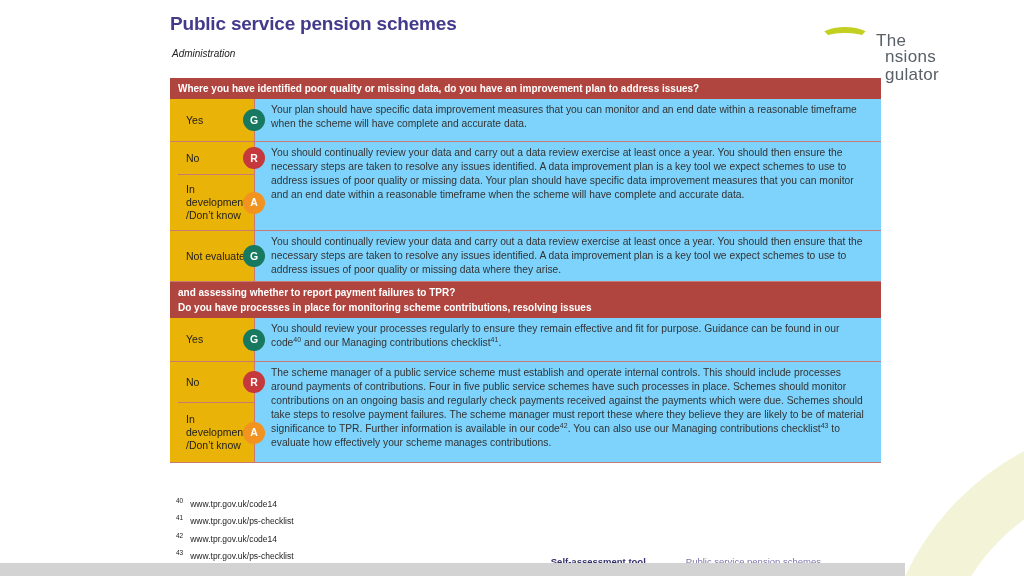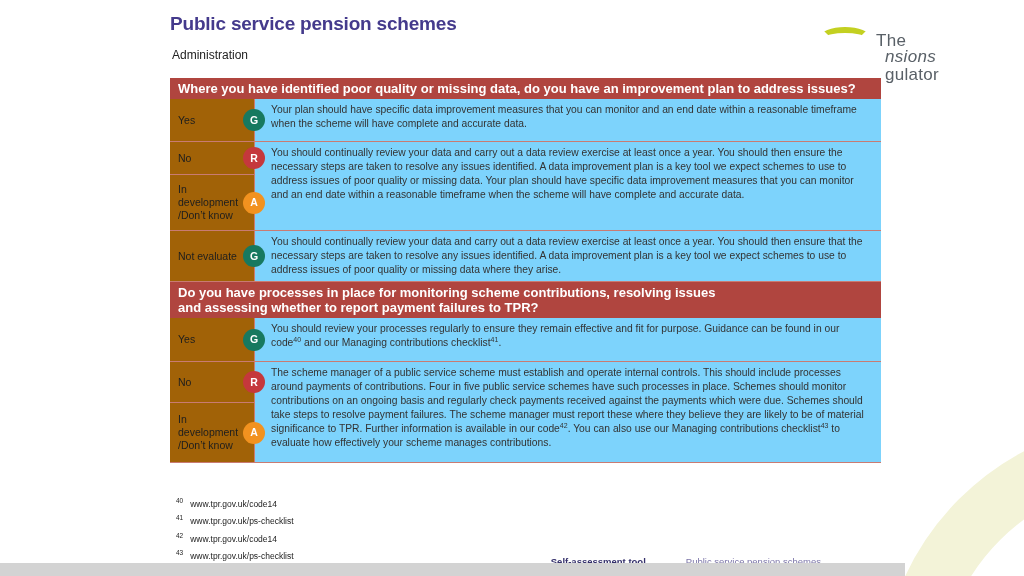--- a/index.html
+++ b/index.html
@@ -7,41 +7,41 @@
   body {
     position:relative; width:1024px; height:576px; background:#ffffff;
     overflow:hidden; font-family:"Liberation Sans", sans-serif; color:#2b2b2b;
   }
   
   .page-title {
     position:absolute; left:170px; top:13px;
     font-size:19px; font-weight:bold; color:#443a8c; letter-spacing:-0.2px;
   }
   .page-subtitle {
-    position:absolute; left:172px; top:48px; font-size:12px; color:#222;
+    position:absolute; left:172px; top:48px; font-size:10px; color:#222;font-style:italic;
   }
   
   .logo-arc {
     position:absolute; left:820px; top:27px; width:50px; height:20px;
     border:6px solid transparent; border-top-color:#c3d021; border-radius:50%;
   }
   .logo-text { position:absolute; color:#596067; font-size:17px; line-height:17px; letter-spacing:0.3px; }
   .logo-l1 { left:876px; top:32px; }
-  .logo-l2 { left:885px; top:48px;font-style:italic; }
+  .logo-l2 { left:885px; top:48px; }
   .logo-l3 { left:885px; top:66px; }
   
   .qa-table { position:absolute; left:170px; top:78px; width:711px; }
   .sec-header {
-    background:#b0453f; color:#fff; font-size:13px; font-weight:bold;
+    background:#b0453f; color:#fff; font-size:10px; font-weight:bold;
     padding:3px 8px; line-height:15px;
   }
   .group { display:flex; border-bottom:1px solid #c97b72; }
   .g-s1g1 { height:43px; } .g-s1g2 { height:89px; } .g-s1g3 { height:51px; }
   .g-s2g1 { height:44px; } .g-s2g2 { height:101px; }
-  .labels { width:84px; display:flex; flex-direction:column; background:#a16207; position:relative; }
+  .labels { width:84px; display:flex; flex-direction:column; background:#eab308; position:relative;padding-left:8px; }
   .lcell {
     position:relative; display:flex; align-items:center;
     padding-left:8px; font-size:10.5px; color:#1e1e1e; line-height:13px; flex:1;
   }
   .lcell .ltext { max-width:62px; }
   .lcell.fixed32 { flex:0 0 32px; } .lcell.fixed40 { flex:0 0 40px; }
   .lcell + .lcell { border-top:1px solid #c97b72; }
   .grade {
     position:absolute; right:-11px; top:50%; transform:translateY(-50%);
     width:22px; height:22px; border-radius:50%;
@@ -134,22 +134,22 @@
         <span class="ltext">Not evaluate</span>
         <span class="grade green">G</span>
       </div>
     </div>
     <div class="desc">
       <p>You should continually review your data and carry out a data review exercise at least once a year. You should then ensure that the necessary steps are taken to resolve any issues identified. A data improvement plan is a key tool we expect schemes to use to address issues of poor quality or missing data where they arise.</p>
     </div>
   </div>
 
   <div class="sec-header">
+    <div>and assessing whether to report payment failures to TPR?</div>
     <div>Do you have processes in place for monitoring scheme contributions, resolving issues</div>
-    <div>and assessing whether to report payment failures to TPR?</div>
   </div>
 
   <div class="group g-s2g1">
     <div class="labels">
       <div class="lcell">
         <span class="ltext">Yes</span>
         <span class="grade green">G</span>
       </div>
     </div>
     <div class="desc">

